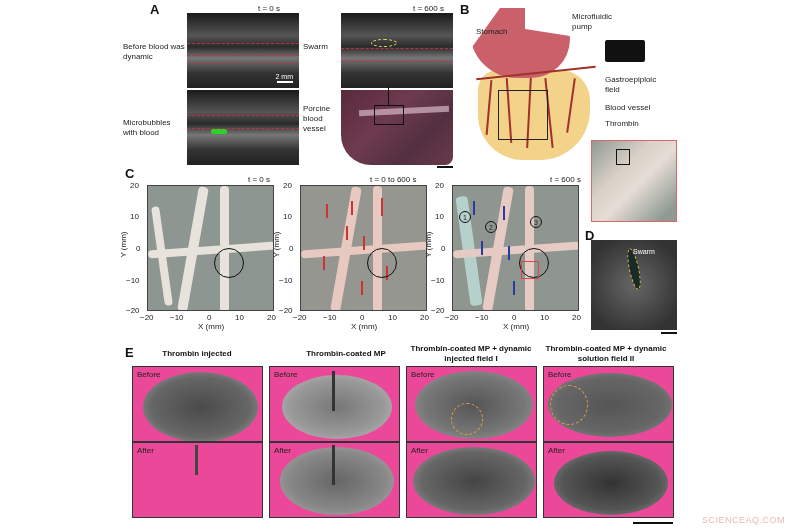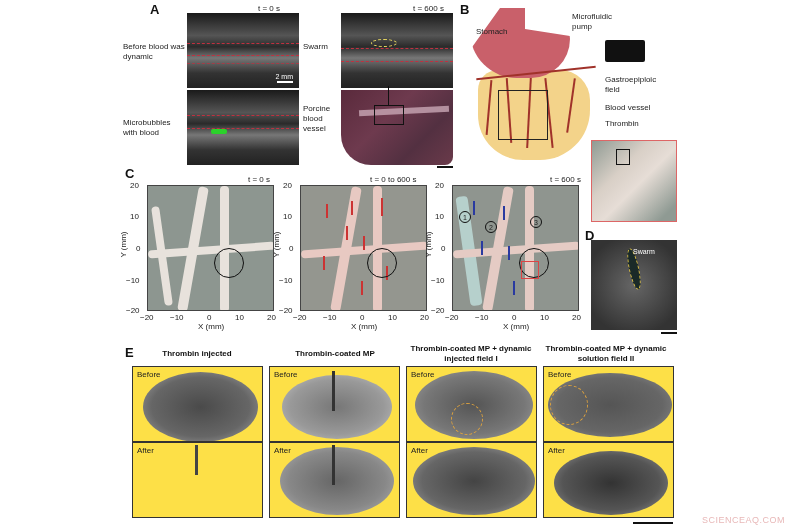--- a/index.html
+++ b/index.html
@@ -7,21 +7,21 @@
   .abs{position:absolute}
   .panel-letter{font-weight:bold;font-size:13px;color:#111}
   .lbl{font-size:8px;line-height:10px;color:#222}
   .tlbl{font-size:8px;font-style:normal;color:#222}
   .us{background:linear-gradient(180deg,#1a1a1a 0%,#555 30%,#2a2a2a 45%,#777 60%,#333 80%,#222 100%)}
   .redline{position:absolute;left:0;right:0;height:0;border-top:1.5px dashed #c03040}
   .plot{position:absolute;background:#8d9690;border:1px solid #444;overflow:hidden}
   .vessel{position:absolute;background:#e8e2dc;border-radius:4px}
   .tick{font-size:8px;color:#222;position:absolute}
   .axlbl{font-size:8px;color:#222;position:absolute}
-  .ebox{position:absolute;border:1px solid #333;background:#fde047;overflow:hidden}
+  .ebox{position:absolute;border:1px solid #333;background:#ec4899;overflow:hidden}
   .etitle{position:absolute;font-size:8px;font-weight:bold;text-align:center;color:#111;line-height:10px}
   .etag{position:absolute;font-size:8px;color:#222;left:4px;top:3px}
   .organ{position:absolute;border-radius:50%;background:radial-gradient(ellipse at center,#555 0%,#888 55%,#aaa 80%,#ddd 100%)}
   .arrow{position:absolute;width:2px;background:#c33;}
 </style>
 </head>
 <body>
 
 <div class="abs panel-letter" style="left:150px;top:2px">A</div>
 <div class="abs tlbl" style="left:258px;top:4px">t = 0 s</div>
@@ -168,21 +168,21 @@
 <div class="abs panel-letter" style="left:585px;top:228px">D</div>
 <div class="abs" style="left:591px;top:240px;width:86px;height:90px;background:radial-gradient(circle,#666 0%,#333 80%)">
   <div class="abs" style="left:38px;top:8px;width:10px;height:42px;background:#1a2a28;border:1.5px dashed #e8c840;border-radius:50%;transform:rotate(-12deg)"></div>
   <div class="abs" style="left:42px;top:8px;font-size:7px;color:#fff">Swarm</div>
 </div>
 <div class="abs" style="left:661px;top:332px;width:16px;height:2px;background:#111"></div>
 
 <div class="abs panel-letter" style="left:125px;top:345px">E</div>
 
 <div class="etitle" style="left:132px;top:349px;width:130px">Thrombin injected</div>
-<div class="etitle" style="left:270px;top:349px;width:130px">Thrombin-coated MP</div>
+<div class="etitle" style="left:281px;top:349px;width:130px">Thrombin-coated MP</div>
 <div class="etitle" style="left:405px;top:344px;width:132px">Thrombin-coated MP + dynamic injected field I</div>
 <div class="etitle" style="left:540px;top:344px;width:132px">Thrombin-coated MP + dynamic solution field II</div>
 
 <div class="ebox" style="left:132px;top:366px;width:131px;height:76px">
   <div class="organ" style="left:10px;top:5px;width:115px;height:70px;background:radial-gradient(ellipse,#4a4a4a 0%,#666 60%,#999 90%,#ddd 100%)"></div>
   <div class="etag">Before</div>
 </div>
 <div class="ebox" style="left:132px;top:442px;width:131px;height:76px">
   <div class="abs" style="left:62px;top:2px;width:3px;height:30px;background:#444"></div>
   <div class="etag">After</div>

